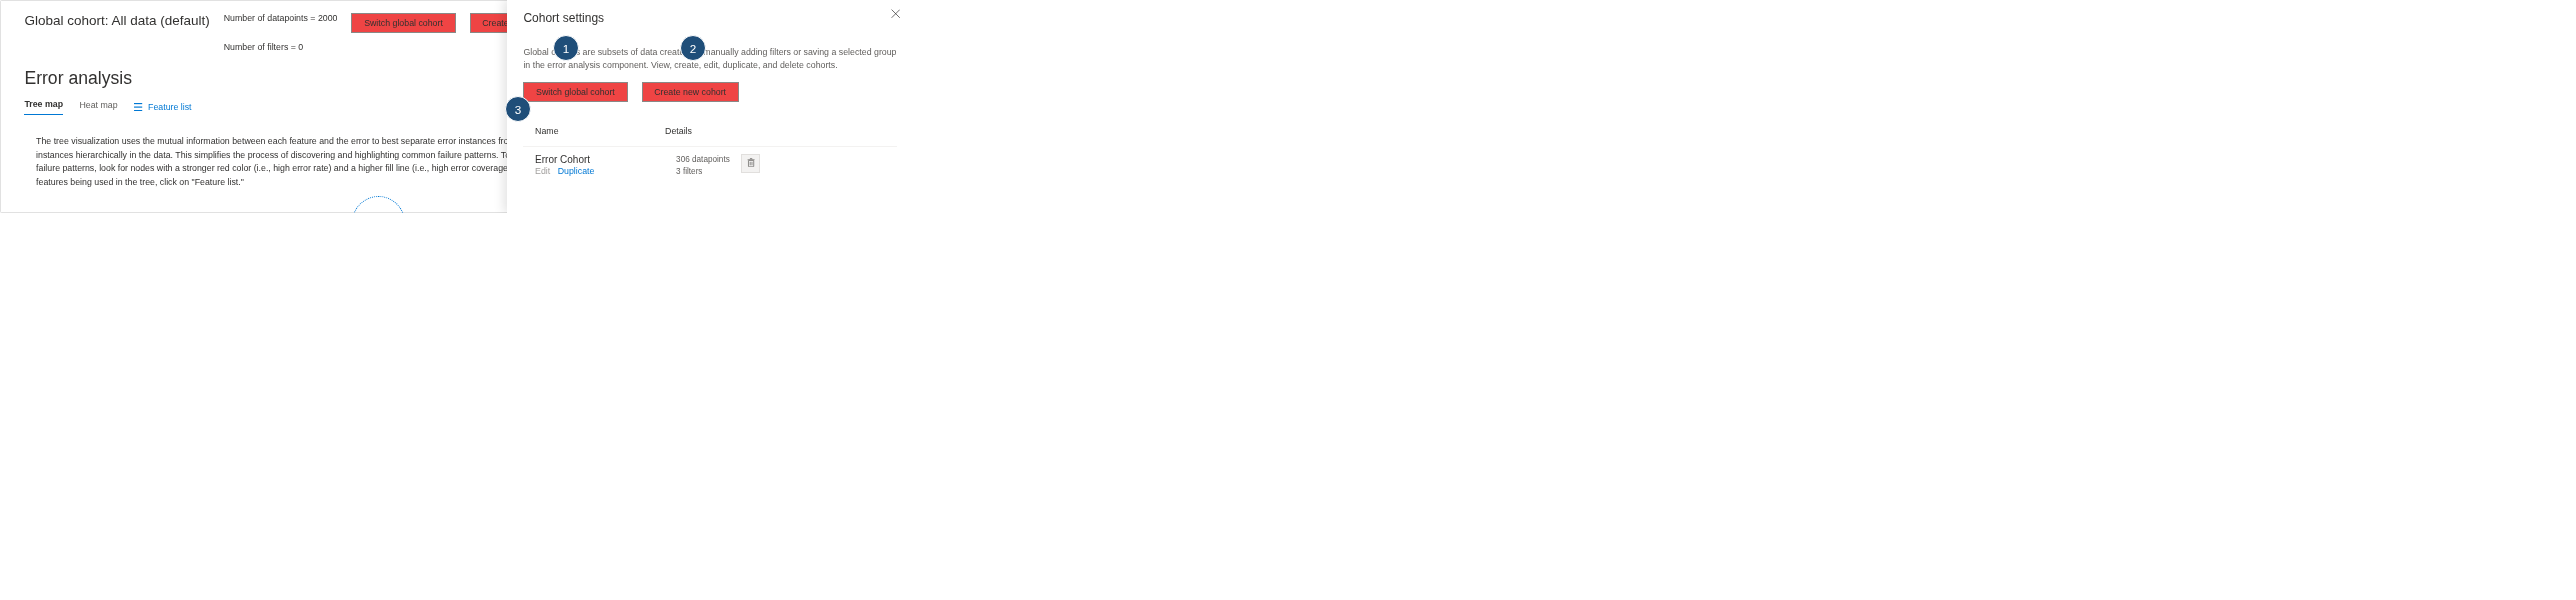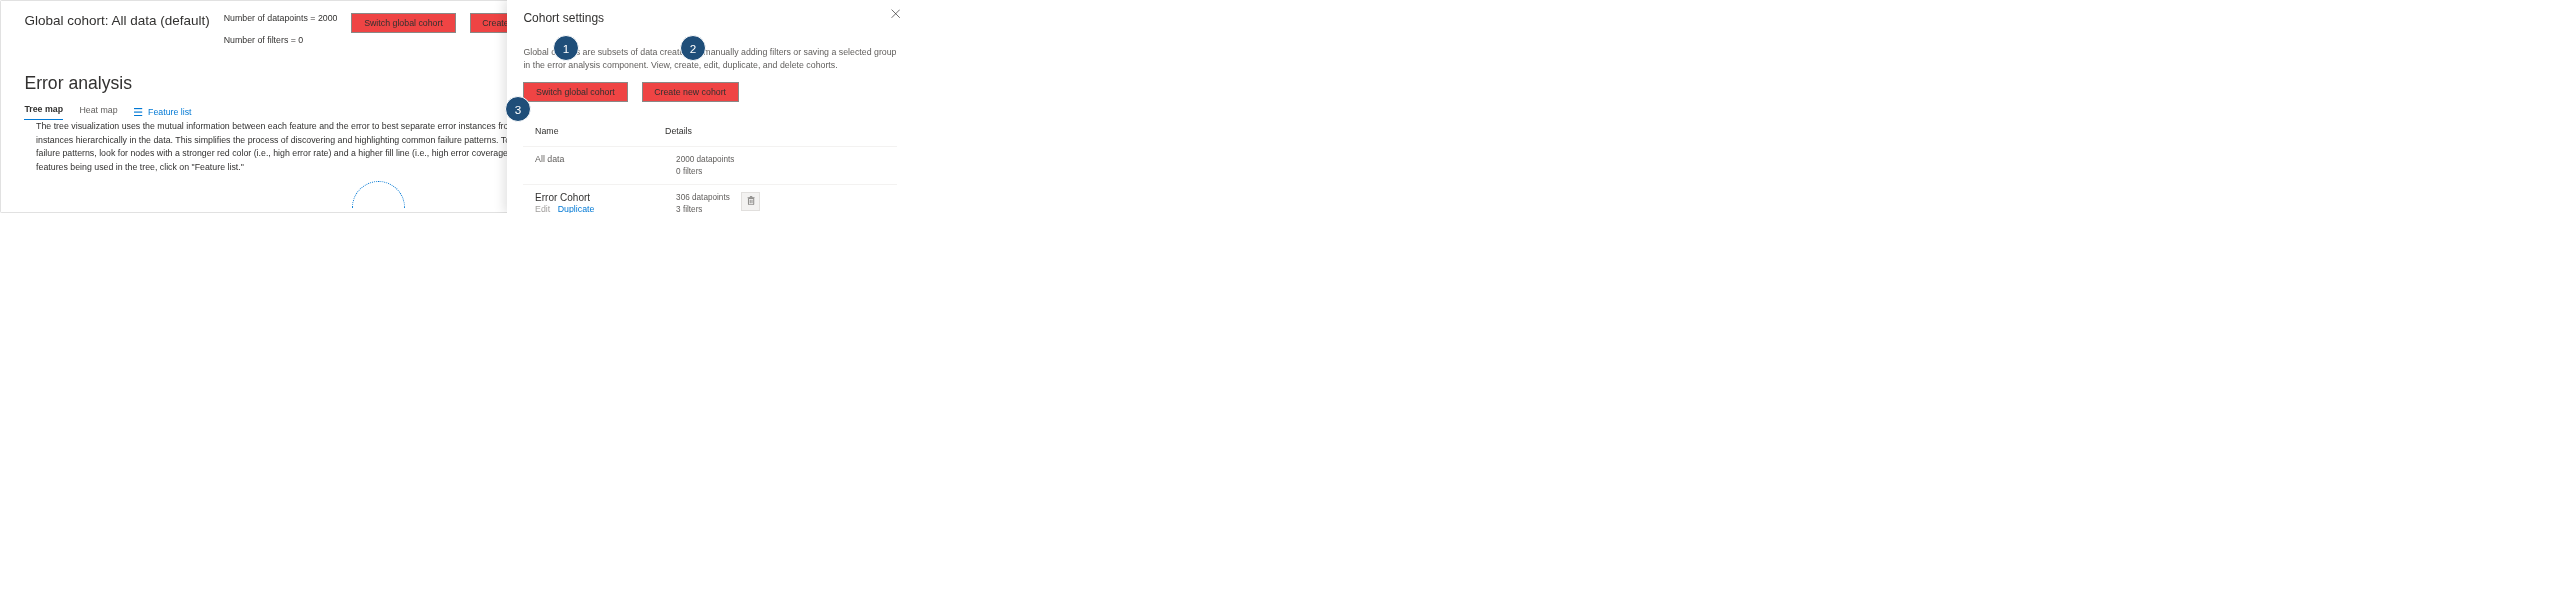--- a/index.html
+++ b/index.html
@@ -15,33 +15,33 @@
     .main-area {
       padding: 11.7px 23.4px;
       border: 0.6px solid #e1e1e1;
       border-radius: 1.2px;
       height: 100%;
     }
     .header-row {
       display: flex;
       align-items: flex-start;
       gap: 14px;
-      margin-bottom: 28px;
+      margin-bottom: 16px;
     }
     .cohort-title {
       font-size: 13.5px;
       font-weight: 400;
       color: #323130;
     }
     .cohort-stats {
       display: flex;
       flex-direction: column;
       font-size: 8.8px;
       color: #323130;
-      gap: 12px;
+      gap: 19px;
     }
     .btn {
       border: 0.6px solid #8a8886;
       background: #ef4444;
       padding: 3.5px 11.7px;
       font-size: 8.8px;
       font-family: inherit;
       color: #323130;
       cursor: pointer;
       min-height: 20px;
@@ -49,20 +49,21 @@
     .section-title {
       font-size: 17.6px;
       font-weight: 300;
       margin-bottom: 10.5px;
     }
     .tabs {
       display: flex;
       align-items: center;
       gap: 16.4px;
       border-bottom: 0;
+      margin-bottom: 20px;
     }
     .tab {
       font-size: 8.8px;
       color: #605e5c;
       padding-bottom: 4.7px;
       cursor: pointer;
     }
     .tab.active {
       color: #323130;
       font-weight: 600;
@@ -246,31 +247,20 @@
   <div class="panel-buttons">
     <button class="btn">Switch global cohort</button>
     <button class="btn">Create new cohort</button>
   </div>
 
   <div class="cohort-table-head">
     <div class="col-name">Name</div>
     <div class="col-details">Details</div>
   </div>
 
-  <div class="cohort-row">
-    <div class="cohort-name-cell">
-      <div class="name-line">All data</div>
-    </div>
-    <div class="cohort-details-cell">
-      <div class="details-text">
-        <div>2000 datapoints</div>
-        <div>0 filters</div>
-      </div>
-    </div>
-  </div>
 
   <div class="cohort-row">
     <div class="cohort-name-cell interactive">
       <div class="name-line">Error Cohort</div>
       <div class="actions-line">
         <span class="action-disabled">Edit</span>
         <span class="action-link">Duplicate</span>
       </div>
     </div>
     <div class="cohort-details-cell">

